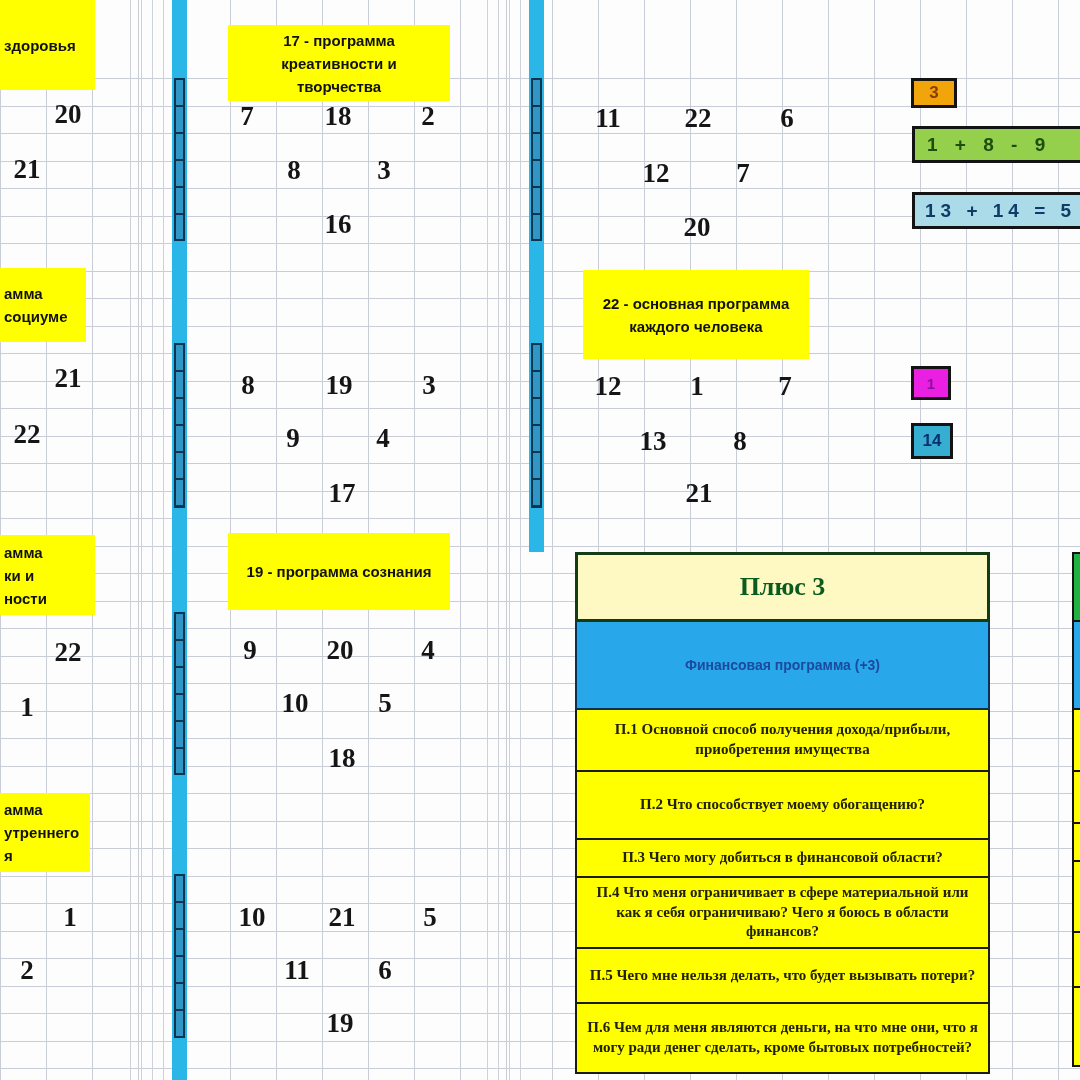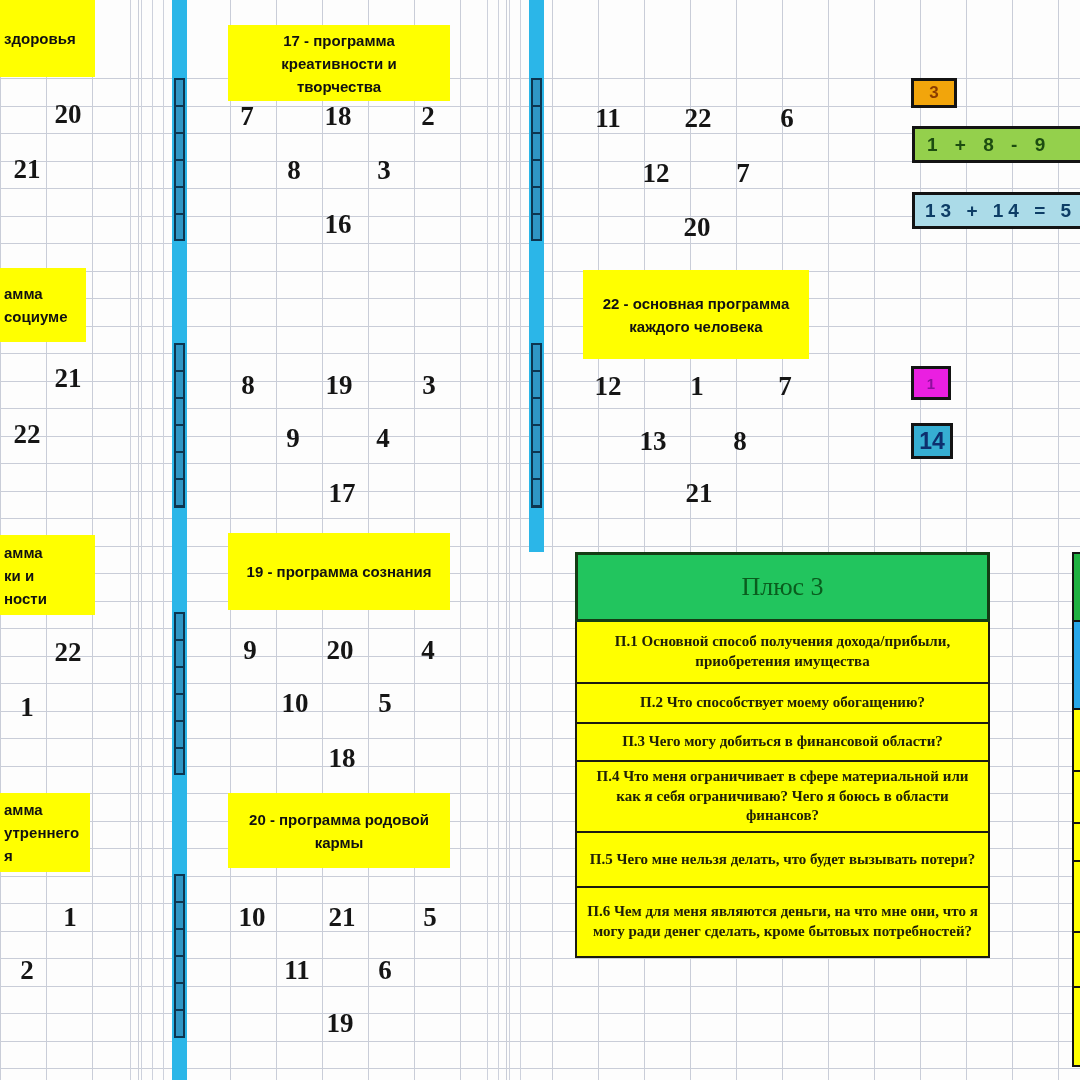--- a/index.html
+++ b/index.html
@@ -36,26 +36,26 @@
 
   .scell{position:absolute;box-sizing:border-box;border:3px solid #131313;
     display:flex;align-items:center;justify-content:center;
     font-weight:bold;}
   .scell.orange{background:#f2a50b;color:#8a3c00;font-size:17px;}
   .scell.greenbar{background:#94d04c;color:#1d4d10;font-size:19px;letter-spacing:6px;
     justify-content:flex-start;padding-left:12px;font-family:"Liberation Sans",sans-serif;}
   .scell.bluebar{background:#abdbe8;color:#0d3d66;font-size:19px;letter-spacing:5px;
     justify-content:flex-start;padding-left:10px;}
   .scell.magenta{background:#ea1fe1;color:#8d0f9d;font-size:15px;}
-  .scell.teal{background:#36aed2;color:#0d2f6e;font-size:23px;}
+  .scell.teal{background:#36aed2;color:#0d2f6e;font-size:17px;}
 
   .t3{position:absolute;left:575px;top:552px;width:415px;}
-  .t3 .hdr{box-sizing:border-box;height:70px;background:#22c55e;border:3px solid #143c14;
+  .t3 .hdr{box-sizing:border-box;height:70px;background:#fef9c3;border:3px solid #143c14;
     display:flex;align-items:center;justify-content:center;
-    font-family:"Liberation Serif",serif;font-weight:normal;font-size:26px;color:#0a5c1e;}
+    font-family:"Liberation Serif",serif;font-weight:bold;font-size:26px;color:#0a5c1e;}
   .t3 .sub{box-sizing:border-box;height:88px;background:#28a7ea;border:2px solid #0e3050;border-top:none;
     display:flex;align-items:center;justify-content:center;text-align:center;
     font-weight:bold;font-size:14px;color:#1c4a9e;}
   .t3 .row{box-sizing:border-box;background:#ffff00;border:2px solid #1b1b10;border-top:none;
     display:flex;align-items:center;justify-content:center;text-align:center;
     font-family:"Liberation Serif",serif;font-weight:bold;font-size:15px;line-height:1.32;
     color:#212108;padding:2px 8px;}
 
   .sliver{position:absolute;left:1072px;top:552px;width:8px;}
   .sliver div{box-sizing:border-box;border:2px solid #131313;border-right:none;border-top:none;}
@@ -73,37 +73,35 @@
 
   <div class="band" style="left:172px;top:0;height:1080px;"></div>
   <div class="band" style="left:529px;top:0;height:552px;"></div>
   <div class="bandseg" style="left:174px;top:78px;height:163px;"></div>
   <div class="bandseg" style="left:174px;top:343px;height:165px;"></div>
   <div class="bandseg" style="left:174px;top:612px;height:163px;"></div>
   <div class="bandseg" style="left:174px;top:874px;height:164px;"></div>
   <div class="bandseg" style="left:531px;top:78px;height:163px;"></div>
   <div class="bandseg" style="left:531px;top:343px;height:165px;"></div>
 
-  <div class="plabel partial" style="left:0;top:0;width:95px;height:77px;">здоровья</div>
+  <div class="plabel partial" style="left:0;top:0;width:95px;height:90px;">здоровья</div>
   <div class="plabel" style="left:228px;top:0;width:222px;height:76px;margin-top:25px;">17 - программа
 креативности и
 творчества</div>
   <div class="plabel partial" style="left:0;top:268px;width:86px;height:74px;">амма
 социуме</div>
   <div class="plabel" style="left:583px;top:270px;width:226px;height:89px;">22 - основная программа
 каждого человека</div>
   <div class="plabel partial" style="left:0;top:535px;width:95px;height:80px;">амма
 ки и
 ности</div>
   <div class="plabel" style="left:228px;top:533px;width:222px;height:77px;">19 - программа сознания</div>
   <div class="plabel partial" style="left:0;top:793px;width:90px;height:79px;">амма
 утреннего
 я</div>
-  <div class="plabel" style="left:228px;top:793px;width:222px;height:75px;">20 - программа родовой
-кармы</div>
 
   <span class="num" style="left:68px;top:114px;">20</span>
   <span class="num" style="left:27px;top:169px;">21</span>
 
   <span class="num" style="left:247px;top:116px;">7</span>
   <span class="num" style="left:338px;top:116px;">18</span>
   <span class="num" style="left:428px;top:116px;">2</span>
   <span class="num" style="left:294px;top:170px;">8</span>
   <span class="num" style="left:384px;top:170px;">3</span>
   <span class="num" style="left:338px;top:224px;">16</span>
@@ -153,22 +151,23 @@
   <span class="num" style="left:340px;top:1023px;">19</span>
 
   <div class="scell orange" style="left:911px;top:78px;width:46px;height:30px;">3</div>
   <div class="scell greenbar" style="left:912px;top:126px;width:176px;height:37px;">1 + 8 - 9</div>
   <div class="scell bluebar" style="left:912px;top:192px;width:176px;height:37px;">13 + 14 = 5</div>
   <div class="scell magenta" style="left:911px;top:366px;width:40px;height:34px;">1</div>
   <div class="scell teal" style="left:911px;top:423px;width:42px;height:36px;">14</div>
 
   <div class="t3">
     <div class="hdr">Плюс 3</div>
+    <div class="sub">Финансовая программа (+3)</div>
     <div class="row" style="height:62px;">П.1 Основной способ получения дохода/прибыли, приобретения имущества</div>
-    <div class="row" style="height:40px;">П.2 Что способствует моему обогащению?</div>
+    <div class="row" style="height:68px;">П.2 Что способствует моему обогащению?</div>
     <div class="row" style="height:38px;">П.3 Чего могу добиться в финансовой области?</div>
     <div class="row" style="height:71px;">П.4 Что меня ограничивает в сфере материальной или как я себя ограничиваю? Чего я боюсь в области финансов?</div>
     <div class="row" style="height:55px;">П.5 Чего мне нельзя делать, что будет вызывать потери?</div>
     <div class="row" style="height:70px;">П.6 Чем для меня являются деньги, на что мне они, что я могу ради денег сделать, кроме бытовых потребностей?</div>
   </div>
 
   <div class="sliver">
     <div style="height:70px;background:#1fb141;"></div>
     <div style="height:88px;background:#28a7ea;"></div>
     <div style="height:62px;background:#ffff00;"></div>

